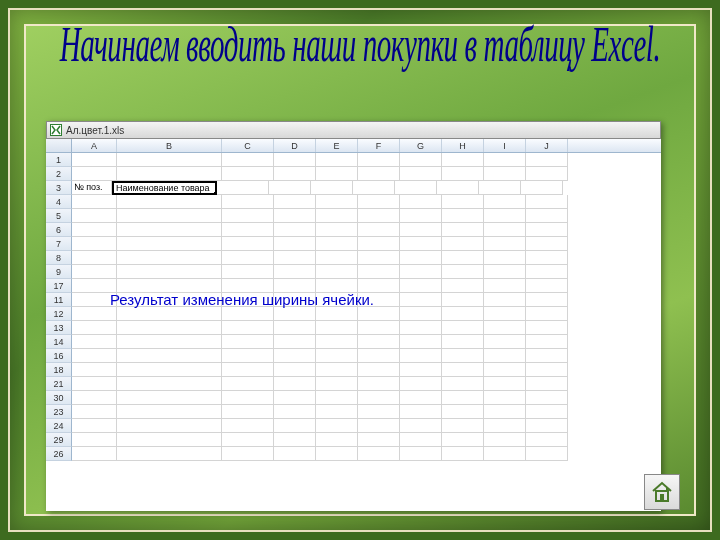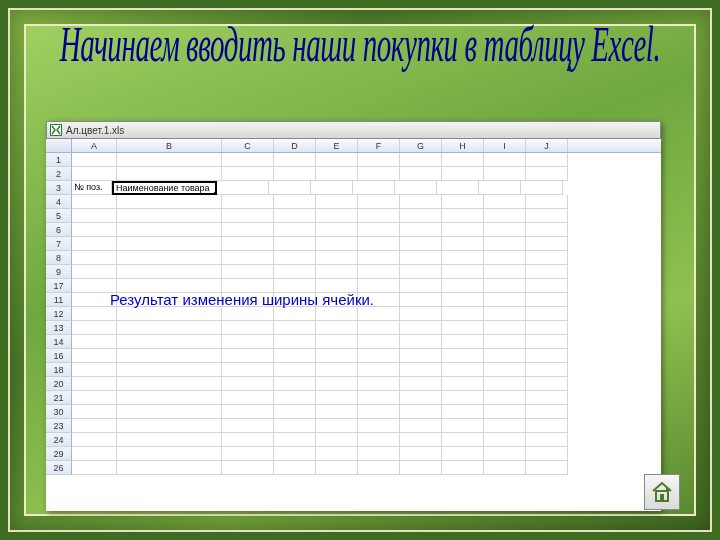--- a/index.html
+++ b/index.html
@@ -371,33 +371,20 @@
           <div class="cell" style="width: 52px;"></div>
           <div class="cell" style="width: 42px;"></div>
           <div class="cell" style="width: 42px;"></div>
           <div class="cell" style="width: 42px;"></div>
           <div class="cell" style="width: 42px;"></div>
           <div class="cell" style="width: 42px;"></div>
           <div class="cell" style="width: 42px;"></div>
           <div class="cell" style="width: 42px;"></div>
         </div>
         <div class="row">
-          <div class="rh">20</div>
-          <div class="cell" style="width: 45px;"></div>
-          <div class="cell" style="width: 105px;"></div>
-          <div class="cell" style="width: 52px;"></div>
-          <div class="cell" style="width: 42px;"></div>
-          <div class="cell" style="width: 42px;"></div>
-          <div class="cell" style="width: 42px;"></div>
-          <div class="cell" style="width: 42px;"></div>
-          <div class="cell" style="width: 42px;"></div>
-          <div class="cell" style="width: 42px;"></div>
-          <div class="cell" style="width: 42px;"></div>
-        </div>
-        <div class="row">
           <div class="rh">21</div>
           <div class="cell" style="width: 45px;"></div>
           <div class="cell" style="width: 105px;"></div>
           <div class="cell" style="width: 52px;"></div>
           <div class="cell" style="width: 42px;"></div>
           <div class="cell" style="width: 42px;"></div>
           <div class="cell" style="width: 42px;"></div>
           <div class="cell" style="width: 42px;"></div>
           <div class="cell" style="width: 42px;"></div>
           <div class="cell" style="width: 42px;"></div>

